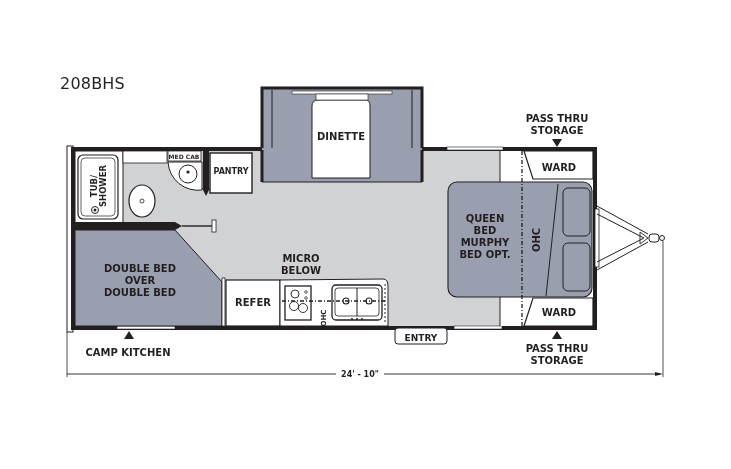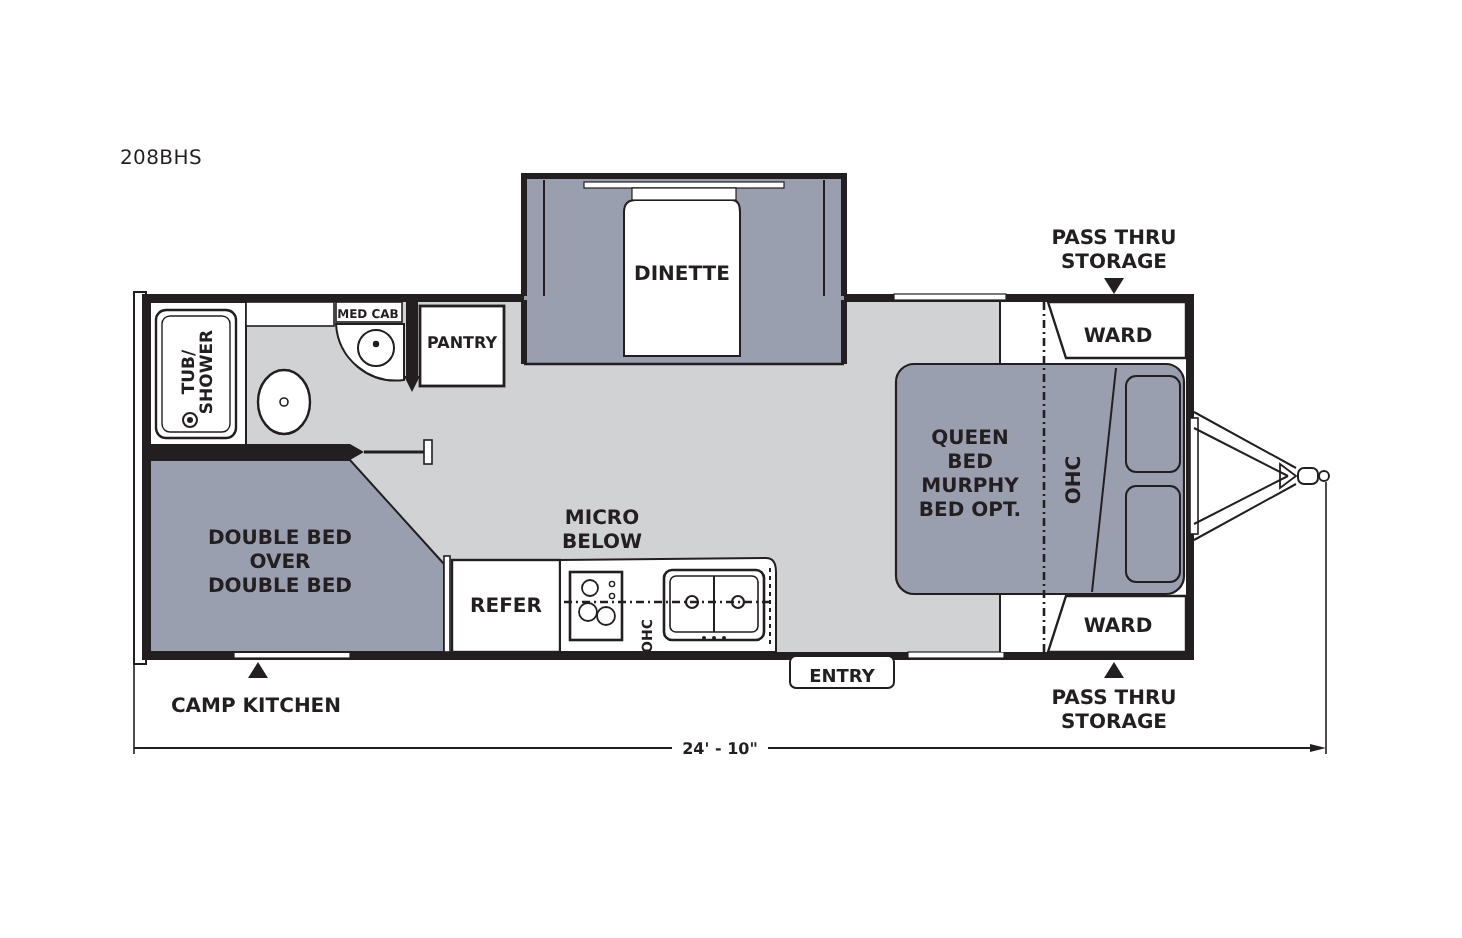--- a/index.html
+++ b/index.html
@@ -1,19 +1,19 @@
 <!DOCTYPE html>
 <html><head>
   <meta charset="utf-8">
   <style>
     html, body { margin: 0; padding: 0; background: #ffffff; }
     body { width: 731px; height: 469px; overflow: hidden; position: relative;
            font-family: "Liberation Sans", "DejaVu Sans", sans-serif; }
     #plan { position: absolute; left: 0; top: 0; width: 731px; height: 469px; }
-    .model-title { position: absolute; left: 60px; top: 74px; font-size: 10px; color: #231f20;
+    .model-title { position: absolute; left: 60px; top: 74px; font-size: 16px; color: #231f20;
                    font-family: "DejaVu Sans", sans-serif; letter-spacing: 0.2px; }
     svg text { font-family: "DejaVu Sans", "Liberation Sans", sans-serif; font-weight: bold; fill: #231f20; }
   </style>
 </head>
 <body>
 
 <div class="model-title">208BHS</div>
 
 <svg id="plan" viewBox="0 0 731 469" xmlns="http://www.w3.org/2000/svg">
 

